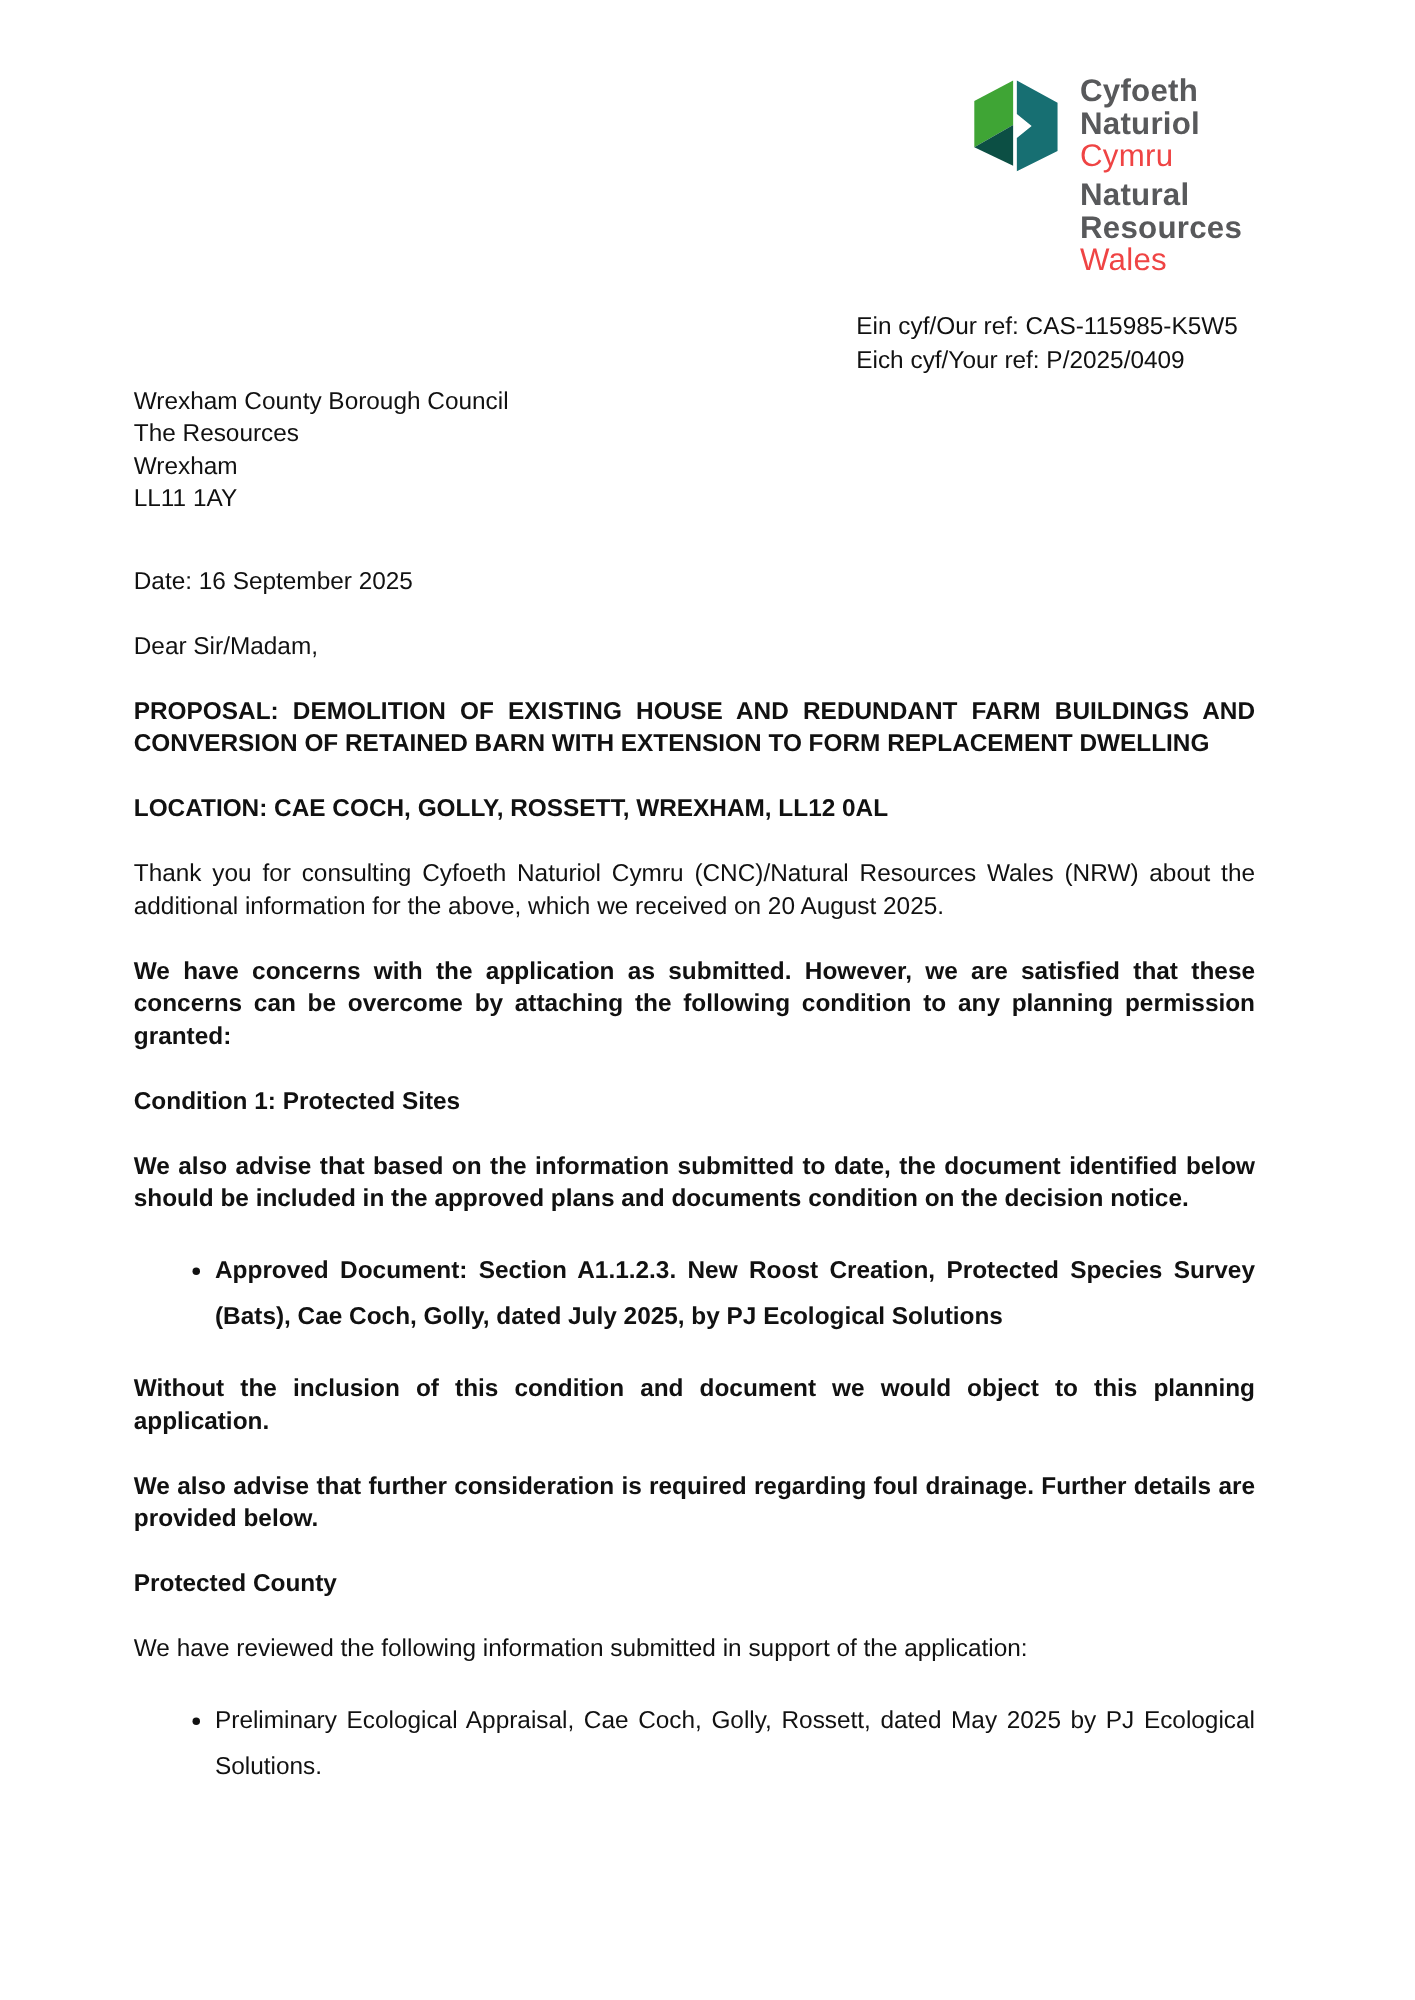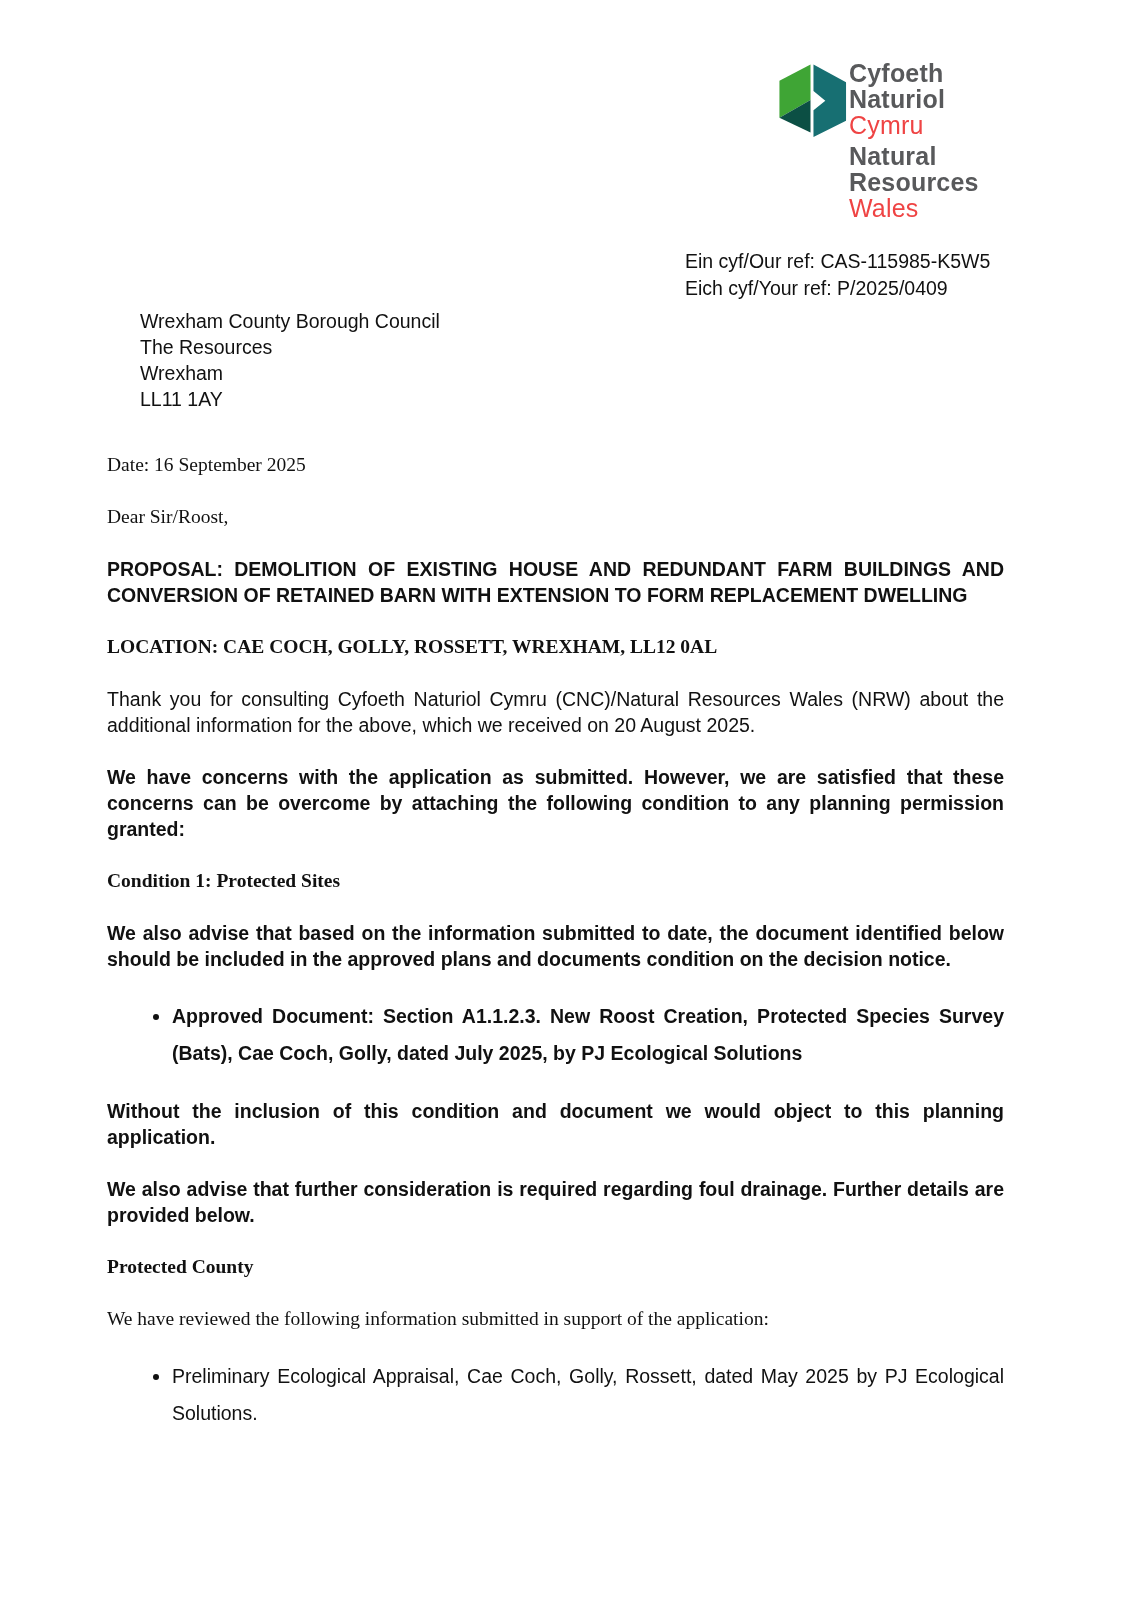--- a/index.html
+++ b/index.html
@@ -13,20 +13,21 @@
     font-family: "Liberation Sans", sans-serif;
     color: #111111;
     overflow: hidden;
   }
   
   .logo-block {
     position: absolute;
     top: 60px;
     left: 775px;
     display: flex;
+    gap: 15px;
     align-items: flex-start;
   }
   .logo-mark { width: 74px; height: 80px; flex: 0 0 auto; }
   .logo-text {
     font-size: 25px;
     font-weight: 700;
     line-height: 26px;
     letter-spacing: 0.2px;
   }
   .logo-text .dark  { color: #58595b; }
@@ -43,23 +44,23 @@
   }
   
   .content {
     position: absolute;
     top: 308px;
     left: 107px;
     width: 897px;
     font-size: 19.5px;
     line-height: 26px;
   }
-  .addr-line { line-height: 26px; margin-left: 33px; }
+  .addr-line { line-height: 26px; }
   .para { margin-top: 26px; text-align: justify; }
-  .para.no-justify { text-align: left; font-family: Liberation Serif, serif; }
+  .para.no-justify { text-align: left; }
   .para.date-line { margin-top: 40px; }
   .bold { font-weight: 700; }
   ul.bullets {
     margin-top: 26px;
     padding-left: 65px;
     text-align: justify;
   }
   ul.bullets li {
     list-style: disc outside;
     line-height: 37px;
@@ -96,21 +97,21 @@
 
     <div>
       <div class="addr-line">Wrexham County Borough Council</div>
       <div class="addr-line">The Resources</div>
       <div class="addr-line">Wrexham</div>
       <div class="addr-line">LL11 1AY</div>
     </div>
 
     <div class="para date-line no-justify">Date: 16 September 2025</div>
 
-    <div class="para no-justify">Dear Sir/Roost,</div>
+    <div class="para no-justify">Dear Sir/Madam,</div>
 
     <div class="para bold">PROPOSAL: DEMOLITION OF EXISTING HOUSE AND REDUNDANT FARM BUILDINGS AND CONVERSION OF RETAINED BARN WITH EXTENSION TO FORM REPLACEMENT DWELLING</div>
 
     <div class="para bold no-justify">LOCATION: CAE COCH, GOLLY, ROSSETT, WREXHAM, LL12 0AL</div>
 
     <div class="para">Thank you for consulting Cyfoeth Naturiol Cymru (CNC)/Natural Resources Wales (NRW) about the additional information for the above, which we received on 20 August 2025.</div>
 
     <div class="para bold">We have concerns with the application as submitted. However, we are satisfied that these concerns can be overcome by attaching the following condition to any planning permission granted:</div>
 
     <div class="para bold no-justify">Condition 1: Protected Sites</div>

